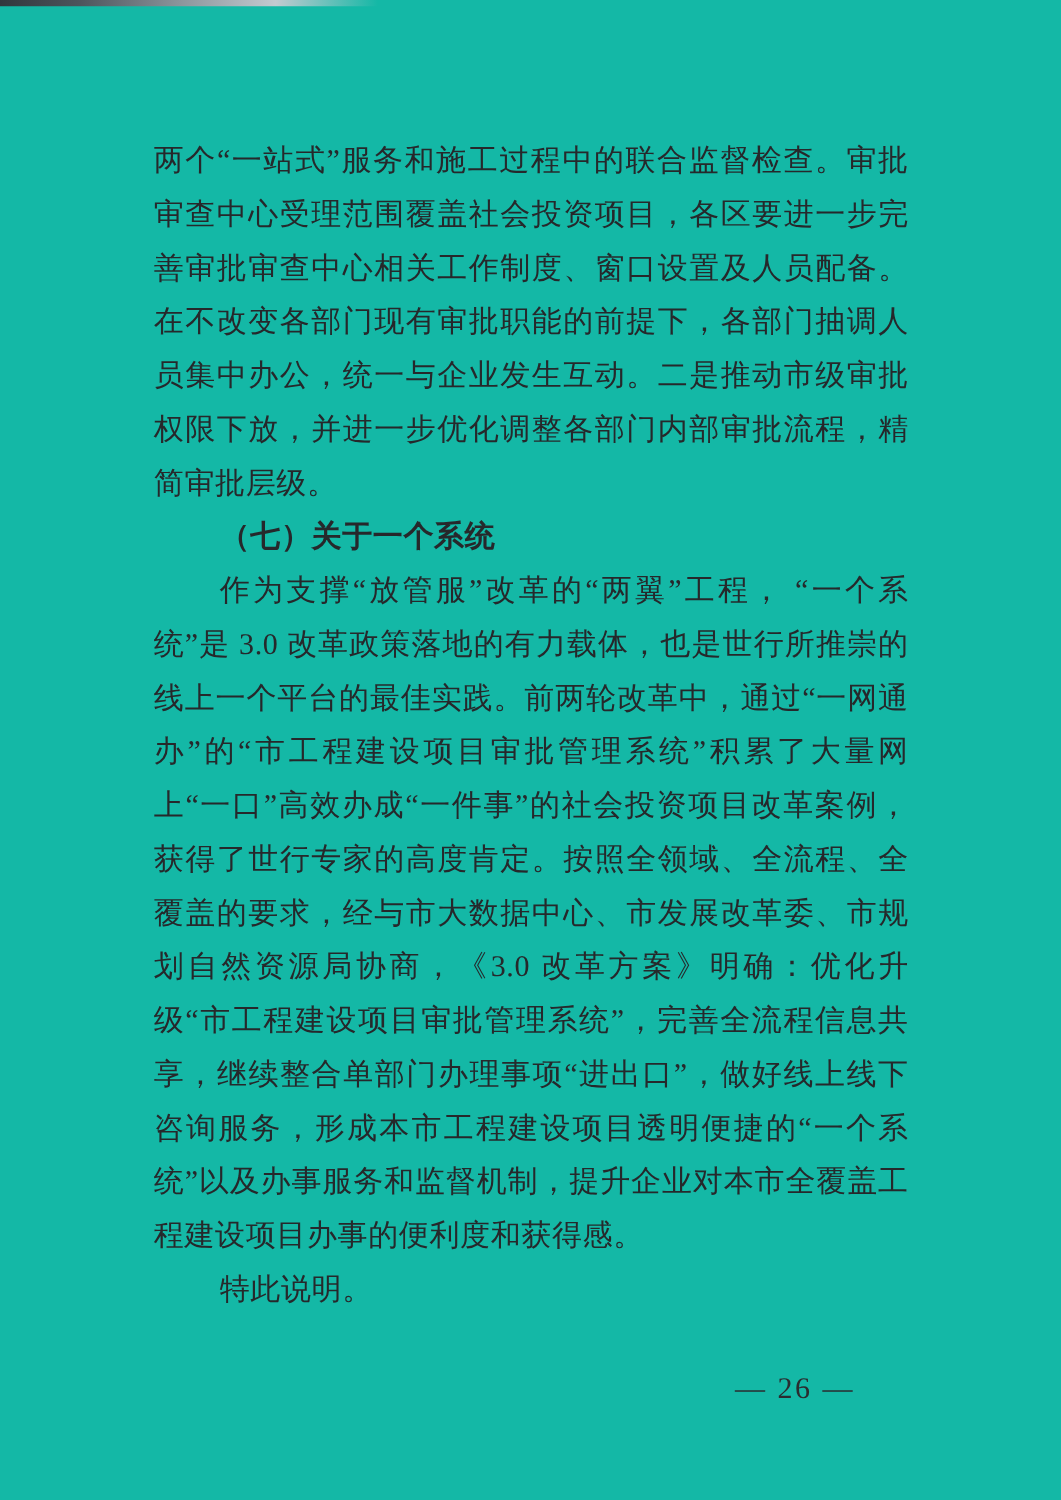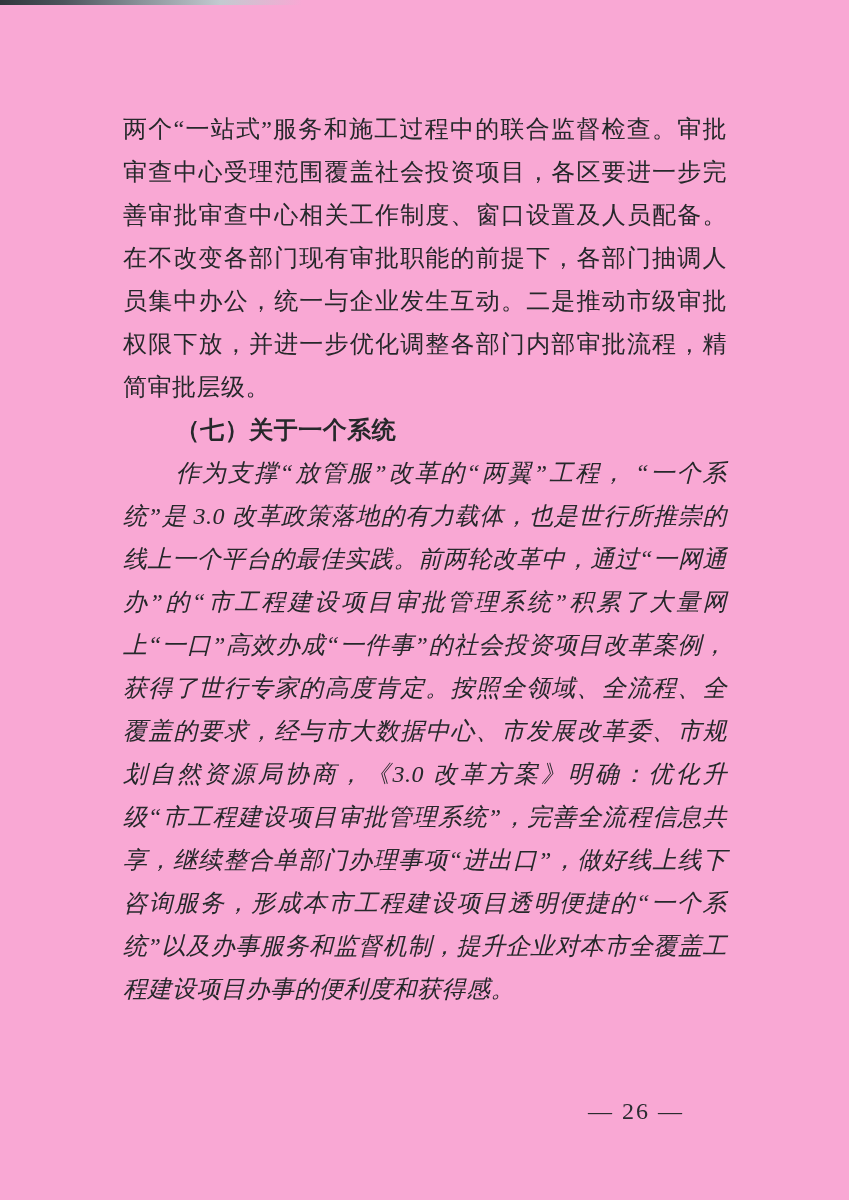--- a/index.html
+++ b/index.html
@@ -5,21 +5,21 @@
   html, body {
     margin: 0;
     padding: 0;
     background: #ffffff;
     font-family: "Liberation Serif", "DejaVu Serif", serif;
   }
   .page {
     position: relative;
     width: 849px;
     height: 1200px;
-    background: #f9a8d4;
+    background: #14b8a6;
     overflow: hidden;
     color: #26282b;
   }
   
   .scan-artifact {
     position: absolute;
     top: 0;
     left: 0;
     width: 315px;
     height: 5px;
@@ -40,21 +40,20 @@
     line-height: 43px;
     letter-spacing: 0.5px;
     text-align: justify;
     text-justify: inter-ideograph;
   }
   .para {
     margin: 0;
   }
   .para.indent {
     text-indent: 2.2em;
-    font-style: italic;
   }
   .heading {
     margin: 0;
     font-weight: bold;
     text-indent: 2.2em;
   }
   .page-number {
     position: absolute;
     top: 1098px;
     left: 588px;
@@ -69,17 +68,18 @@
 <body>
 
 <div class="page">
 
   <div class="scan-artifact"></div>
 
   <div class="text-block">
     <p class="para">两个“一站式”服务和施工过程中的联合监督检查。审批审查中心受理范围覆盖社会投资项目，各区要进一步完善审批审查中心相关工作制度、窗口设置及人员配备。在不改变各部门现有审批职能的前提下，各部门抽调人员集中办公，统一与企业发生互动。二是推动市级审批权限下放，并进一步优化调整各部门内部审批流程，精简审批层级。</p>
     <p class="heading">（七）关于一个系统</p>
     <p class="para indent">作为支撑“放管服”改革的“两翼”工程， “一个系统”是 3.0 改革政策落地的有力载体，也是世行所推崇的线上一个平台的最佳实践。前两轮改革中，通过“一网通办”的“市工程建设项目审批管理系统”积累了大量网上“一口”高效办成“一件事”的社会投资项目改革案例，获得了世行专家的高度肯定。按照全领域、全流程、全覆盖的要求，经与市大数据中心、市发展改革委、市规划自然资源局协商，《3.0 改革方案》明确：优化升级“市工程建设项目审批管理系统”，完善全流程信息共享，继续整合单部门办理事项“进出口”，做好线上线下咨询服务，形成本市工程建设项目透明便捷的“一个系统”以及办事服务和监督机制，提升企业对本市全覆盖工程建设项目办事的便利度和获得感。</p>
+    <p class="para indent">特此说明。</p>
   </div>
 
   <div class="page-number">— 26 —</div>
 
 </div>
 
 </body></html>

